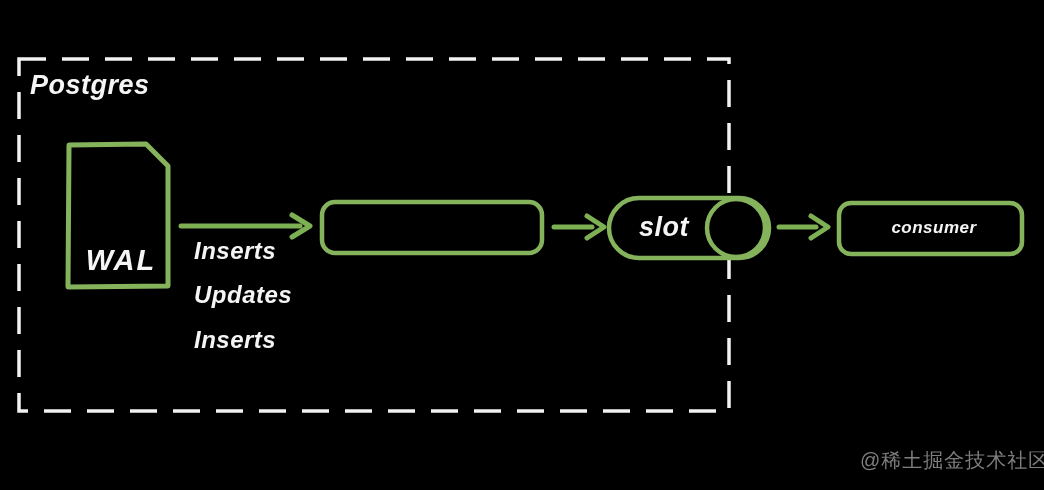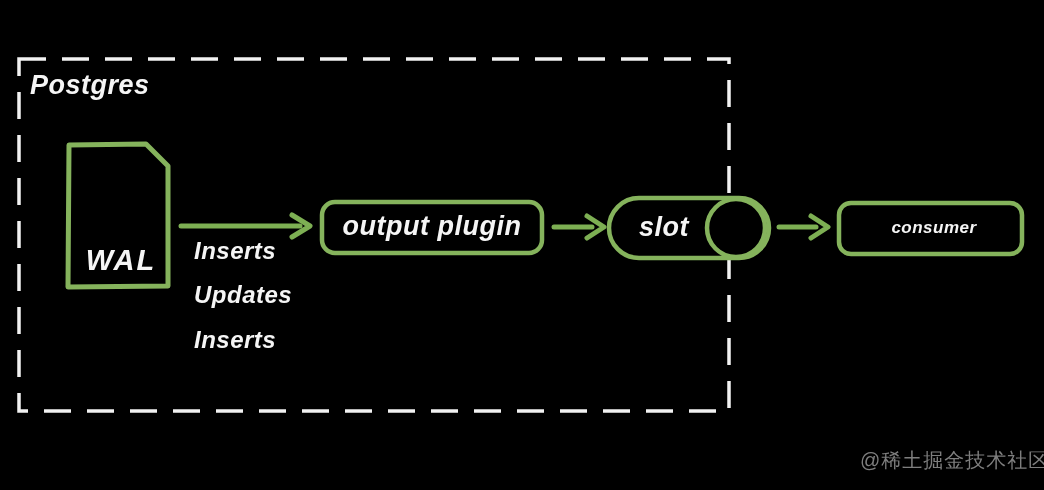--- a/index.html
+++ b/index.html
@@ -126,20 +126,19 @@
   </svg>
 
   <div class="label group-title">Postgres</div>
 
   <div class="label wal-label">WAL</div>
 
   <div class="label annotation a1">Updates</div>
   <div class="label annotation a0">Inserts</div>
   <div class="label annotation a2">Inserts</div>
 
-  <div class="label node-label output-plugin-label">output plugin</div>
 
   <div class="label node-label slot-label">slot</div>
 
   <div class="label node-label consumer-label">consumer</div>
 
   <div class="watermark">@稀土掘金技术社区</div>
 </div>
 
 </body></html>

